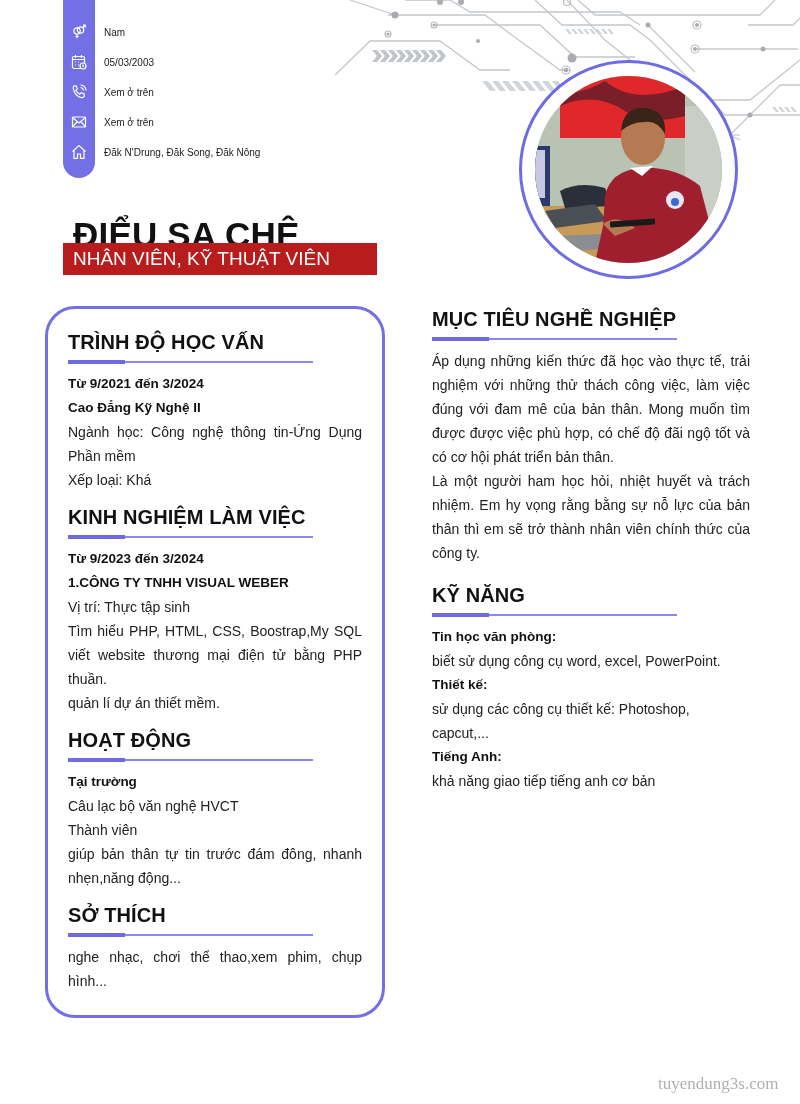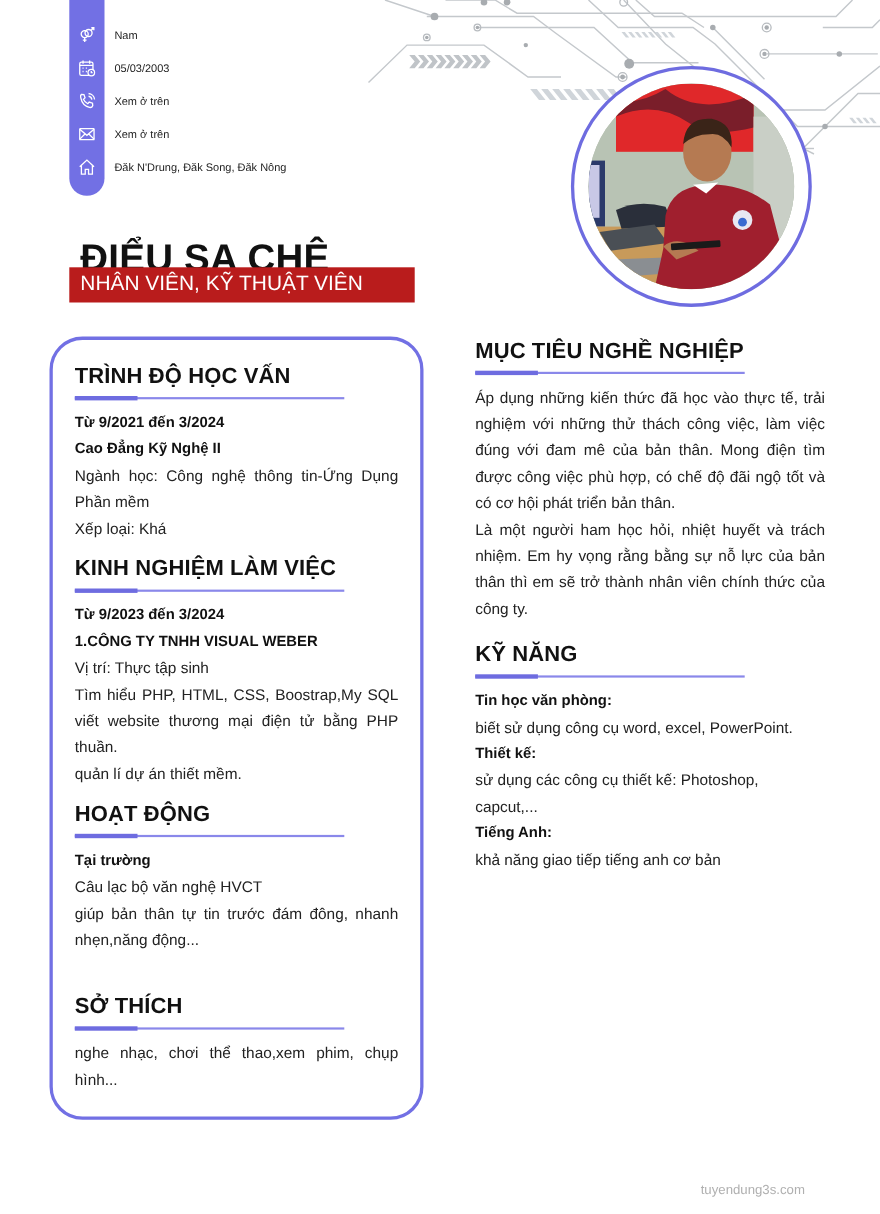--- a/index.html
+++ b/index.html
@@ -47,23 +47,23 @@
   .sec-title { font-size: 20px; font-weight: bold; color: #111; letter-spacing: 0.1px; }
   .underline { position: relative; width: 245px; height: 4px; margin-top: 6px; margin-bottom: 8px; }
   .underline .thin { position: absolute; left: 0; top: 1px; width: 245px; height: 2px; background: #8a88ea; }
   .underline .thick { position: absolute; left: 0; top: 0; width: 57px; height: 4px; background: #6e6ce0; }
 
   .line { font-size: 14px; line-height: 24px; color: #222; }
   .bold { font-weight: bold; font-size: 13.5px; color: #111; }
   .justify { text-align: justify; }
 
   .watermark {
-    position: absolute; left: 637px; top: 1074px;
-    font-family: Liberation Sans, sans-serif;
-    font-size: 12px; color: #b0b0b0;
+    position: absolute; left: 658px; top: 1074px;
+    font-family: Liberation Serif, serif;
+    font-size: 17px; color: #b0b0b0;
   }
 </style>
 </head>
 <body>
 
 <svg class="circuit" viewBox="0 0 470 300">
   <g fill="none" stroke="#c4c8cc" stroke-width="1.3">
     <polyline points="5,75 40,41 110,41 150,70 180,70"></polyline>
     <polyline points="58,15 155,15 175,30 230,70 240,70"></polyline>
     <polyline points="103,25 210,25 245,57 305,57"></polyline>
@@ -248,39 +248,40 @@
 </div>
 
 <div class="section" style="left:68px; top:729px; width:294px;">
   <div class="sec-title">HOẠT ĐỘNG</div>
   <div class="underline">
       <div class="thin"></div>
       <div class="thick"></div>
     </div>
   <div class="line bold">Tại trường</div>
   <div class="line">Câu lạc bộ văn nghệ HVCT</div>
+  <div class="line">Thành viên</div>
   <div class="line justify">giúp bản thân tự tin trước đám đông, nhanh nhẹn,năng động...</div>
 </div>
 
 <div class="section" style="left:68px; top:904px; width:294px;">
   <div class="sec-title">SỞ THÍCH</div>
   <div class="underline">
       <div class="thin"></div>
       <div class="thick"></div>
     </div>
   <div class="line justify">nghe nhạc, chơi thể thao,xem phim, chụp hình...</div>
 </div>
 
 <div class="section" style="left:432px; top:308px; width:318px;">
   <div class="sec-title">MỤC TIÊU NGHỀ NGHIỆP</div>
   <div class="underline">
       <div class="thin"></div>
       <div class="thick"></div>
     </div>
-  <div class="line justify">Áp dụng những kiến thức đã học vào thực tế, trải nghiệm với những thử thách công việc, làm việc đúng với đam mê của bản thân. Mong điện tìm được công việc phù hợp, có chế độ đãi ngộ tốt và có cơ hội phát triển bản thân.</div>
+  <div class="line justify">Áp dụng những kiến thức đã học vào thực tế, trải nghiệm với những thử thách công việc, làm việc đúng với đam mê của bản thân. Mong muốn tìm được được việc phù hợp, có chế độ đãi ngộ tốt và có cơ hội phát triển bản thân.</div>
   <div class="line justify">Là một người ham học hỏi, nhiệt huyết và trách nhiệm. Em hy vọng rằng bằng sự nỗ lực của bản thân thì em sẽ trở thành nhân viên chính thức của công ty.</div>
 </div>
 
 <div class="section" style="left:432px; top:584px; width:318px;">
   <div class="sec-title">KỸ NĂNG</div>
   <div class="underline">
       <div class="thin"></div>
       <div class="thick"></div>
     </div>
   <div class="line bold">Tin học văn phòng:</div>

